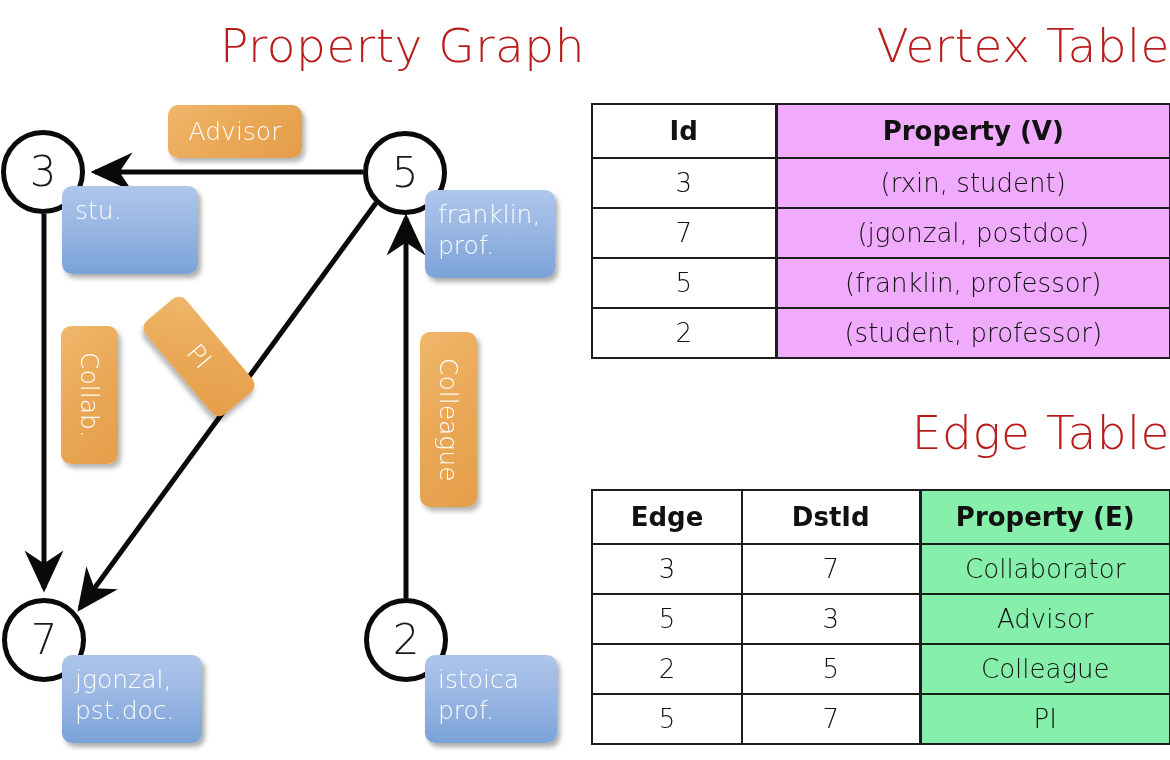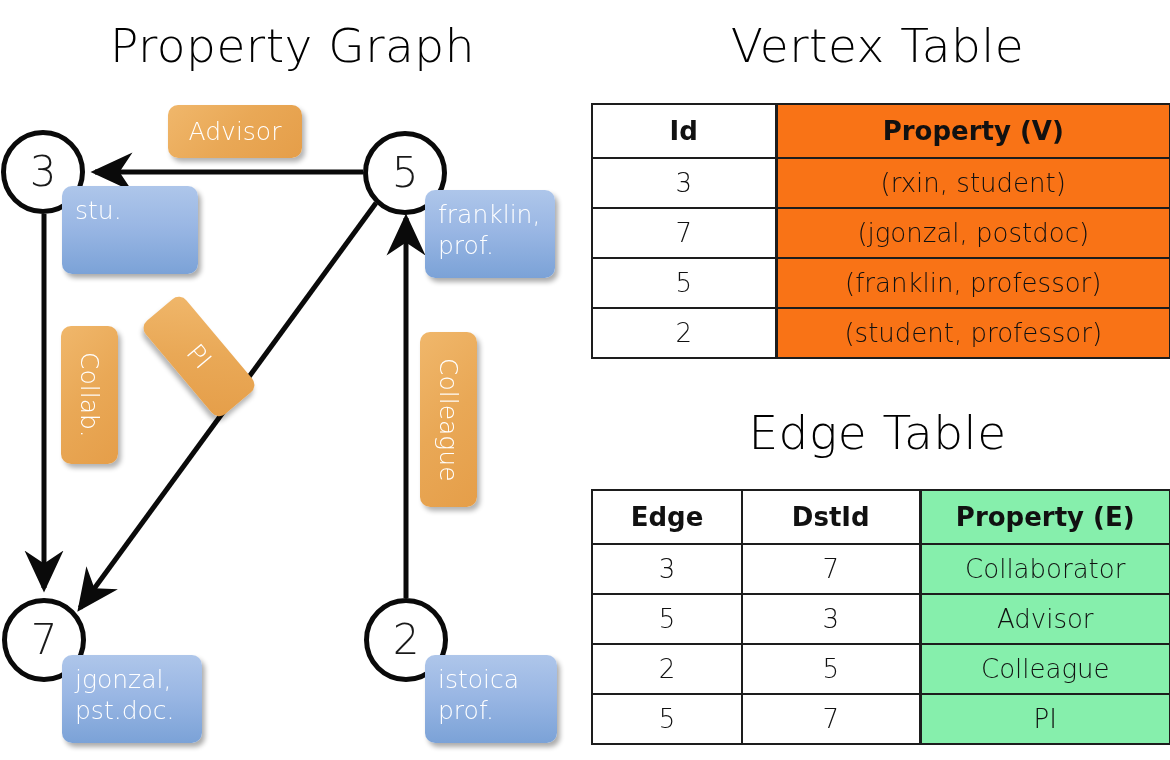--- a/index.html
+++ b/index.html
@@ -17,22 +17,22 @@
   }
 
   .abs { position: absolute; }
 
   
   .big-title {
     font-family: "DejaVu Sans", sans-serif;
     font-weight: 300;
     font-size: 47px;
     letter-spacing: 0.5px;
-    color: #000000;
-    text-align: center;
+    color: #b91c1c;
+    text-align: right;
     white-space: nowrap;
   }
 
   
   #graph-svg { position: absolute; left: 0; top: 0; }
 
   .circle-node {
     position: absolute;
     width: 84px;
     height: 84px;
@@ -107,21 +107,21 @@
   }
   table.grid th {
     font-weight: bold;
     font-size: 26px;
     height: 52px;
   }
   table.grid td {
     font-size: 26px;
     height: 48px;
   }
-  .cell-blue { background: #f97316; }
+  .cell-blue { background: #f0abfc; }
   .cell-orange { background: #86efac; }
   .sep-col { border-left: 3px solid #1d1d1d !important; }
 </style>
 </head>
 <body>
 
 <div class="big-title abs" style="left:0px; top:18px; width:585px;">Property Graph</div>
 
 <svg id="graph-svg" width="585" height="760">
   <defs>

